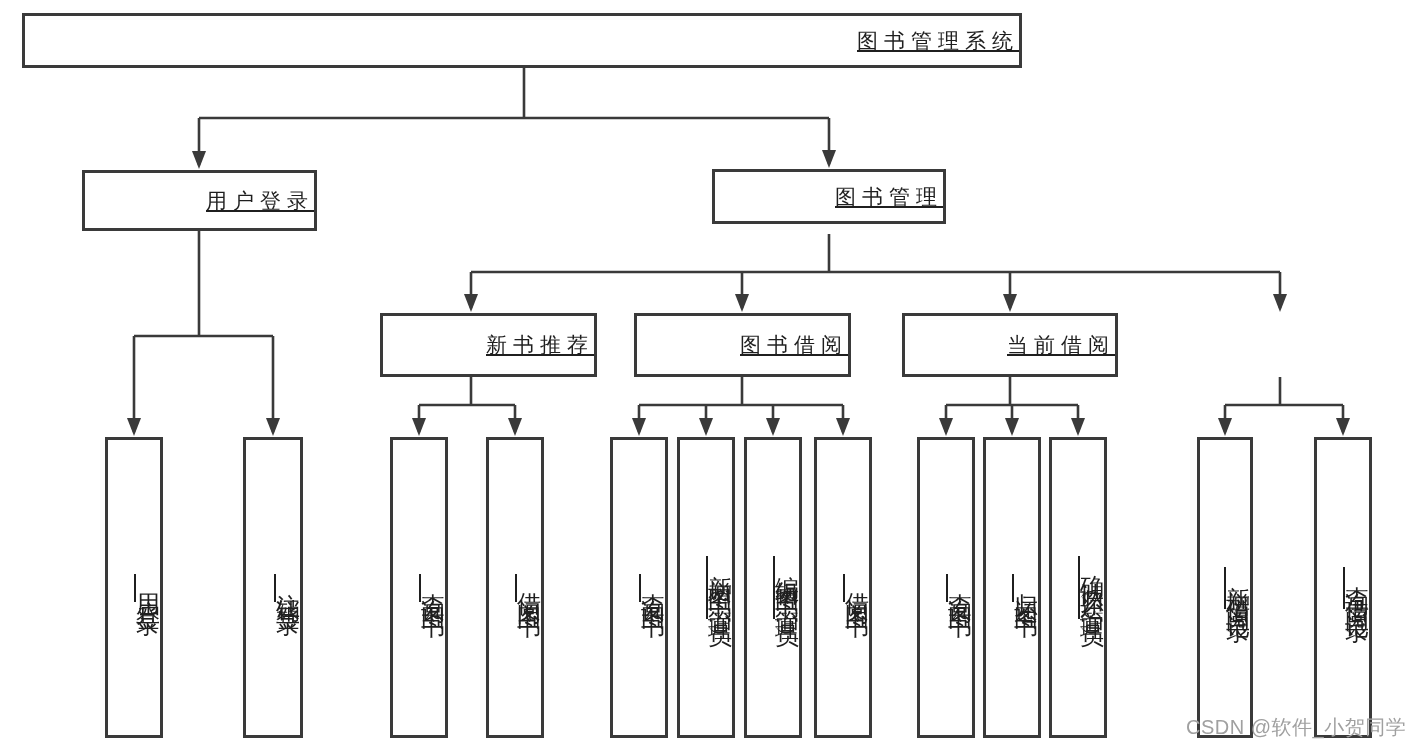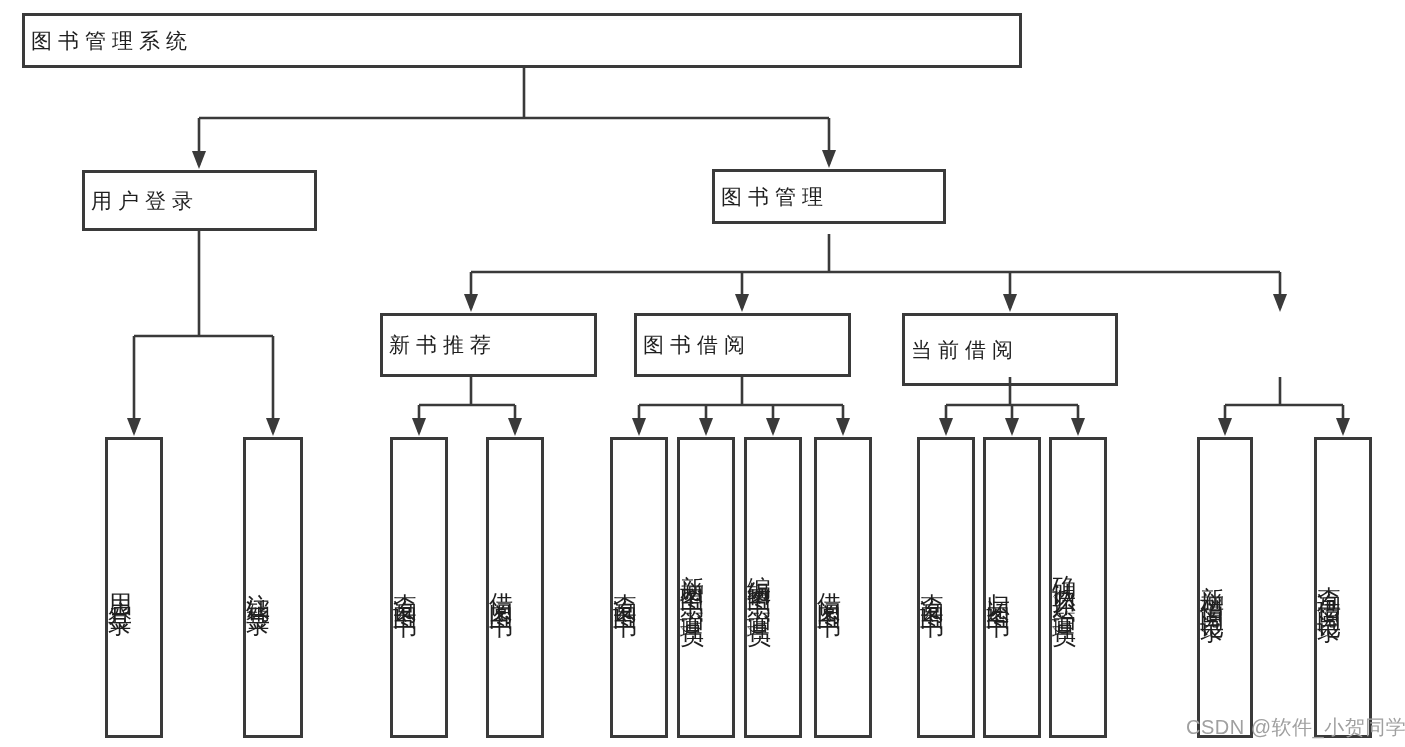--- a/index.html
+++ b/index.html
@@ -16,22 +16,23 @@
     overflow:hidden;
     font-family:"Liberation Sans","DejaVu Sans",sans-serif;
   }
   .node{
     position:absolute;
     box-sizing:border-box;
     border:3px solid var(--line);
     background:#fff;
     display:flex;
     align-items:center;
-    justify-content:flex-start;
+    justify-content:flex-end;
     color:var(--text);
+    text-decoration:underline;
   }
   .node .lbl{display:block;}
   .h .lbl{
     font-size:21px;
     letter-spacing:6px;
     text-indent:6px;
     white-space:nowrap;
   }
   .v .lbl{
     writing-mode:vertical-rl;
@@ -70,21 +71,21 @@
   <div class="node h" style="left:712px;top:169px;width:234px;height:55px">
     <span class="lbl">图书管理</span>
   </div>
 
   <div class="node h" style="left:380px;top:313px;width:217px;height:64px">
     <span class="lbl">新书推荐</span>
   </div>
   <div class="node h" style="left:634px;top:313px;width:217px;height:64px">
     <span class="lbl">图书借阅</span>
   </div>
-  <div class="node h" style="left:902px;top:313px;width:216px;height:73px">
+  <div class="node h" style="left:902px;top:313px;width:216px;height:64px">
     <span class="lbl">当前借阅</span>
   </div>
 
   <div class="node v" style="left:105px;top:437px;width:58px;height:301px">
     <span class="lbl">用户登录</span>
   </div>
   <div class="node v" style="left:243px;top:437px;width:60px;height:301px">
     <span class="lbl">注销登录</span>
   </div>
 

